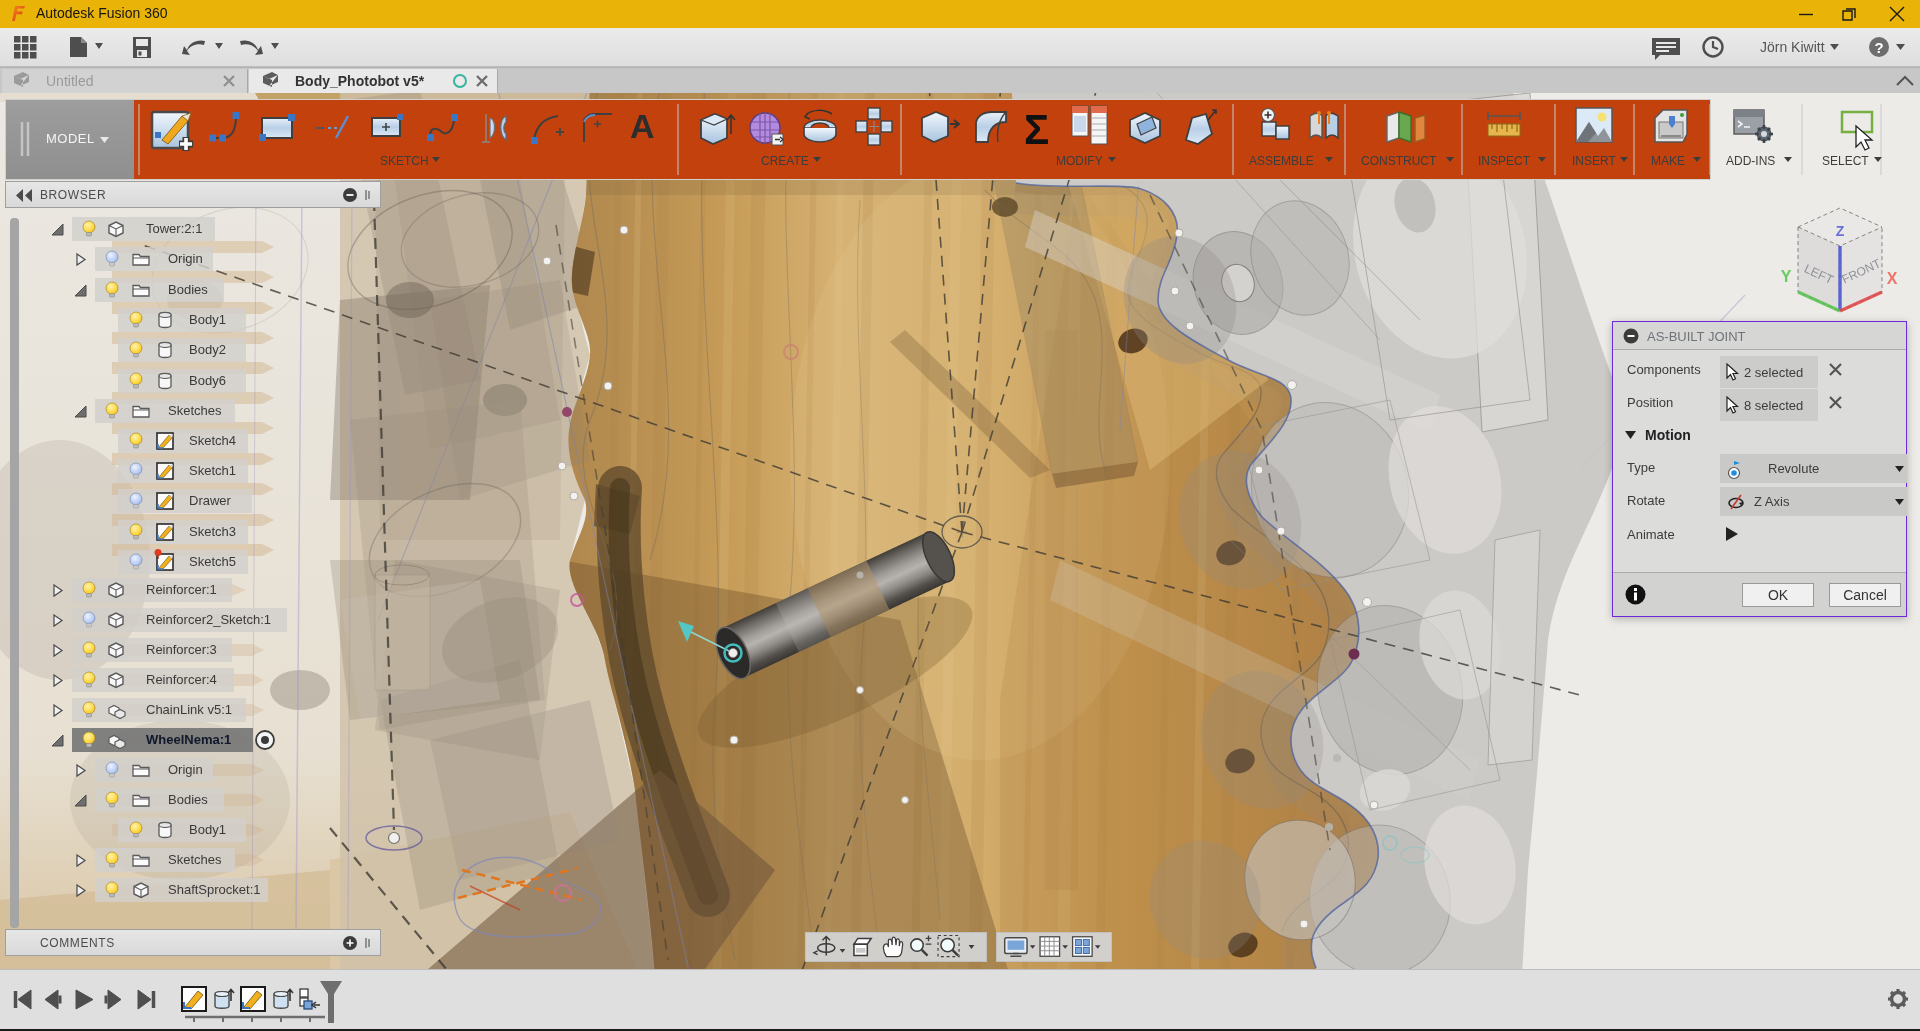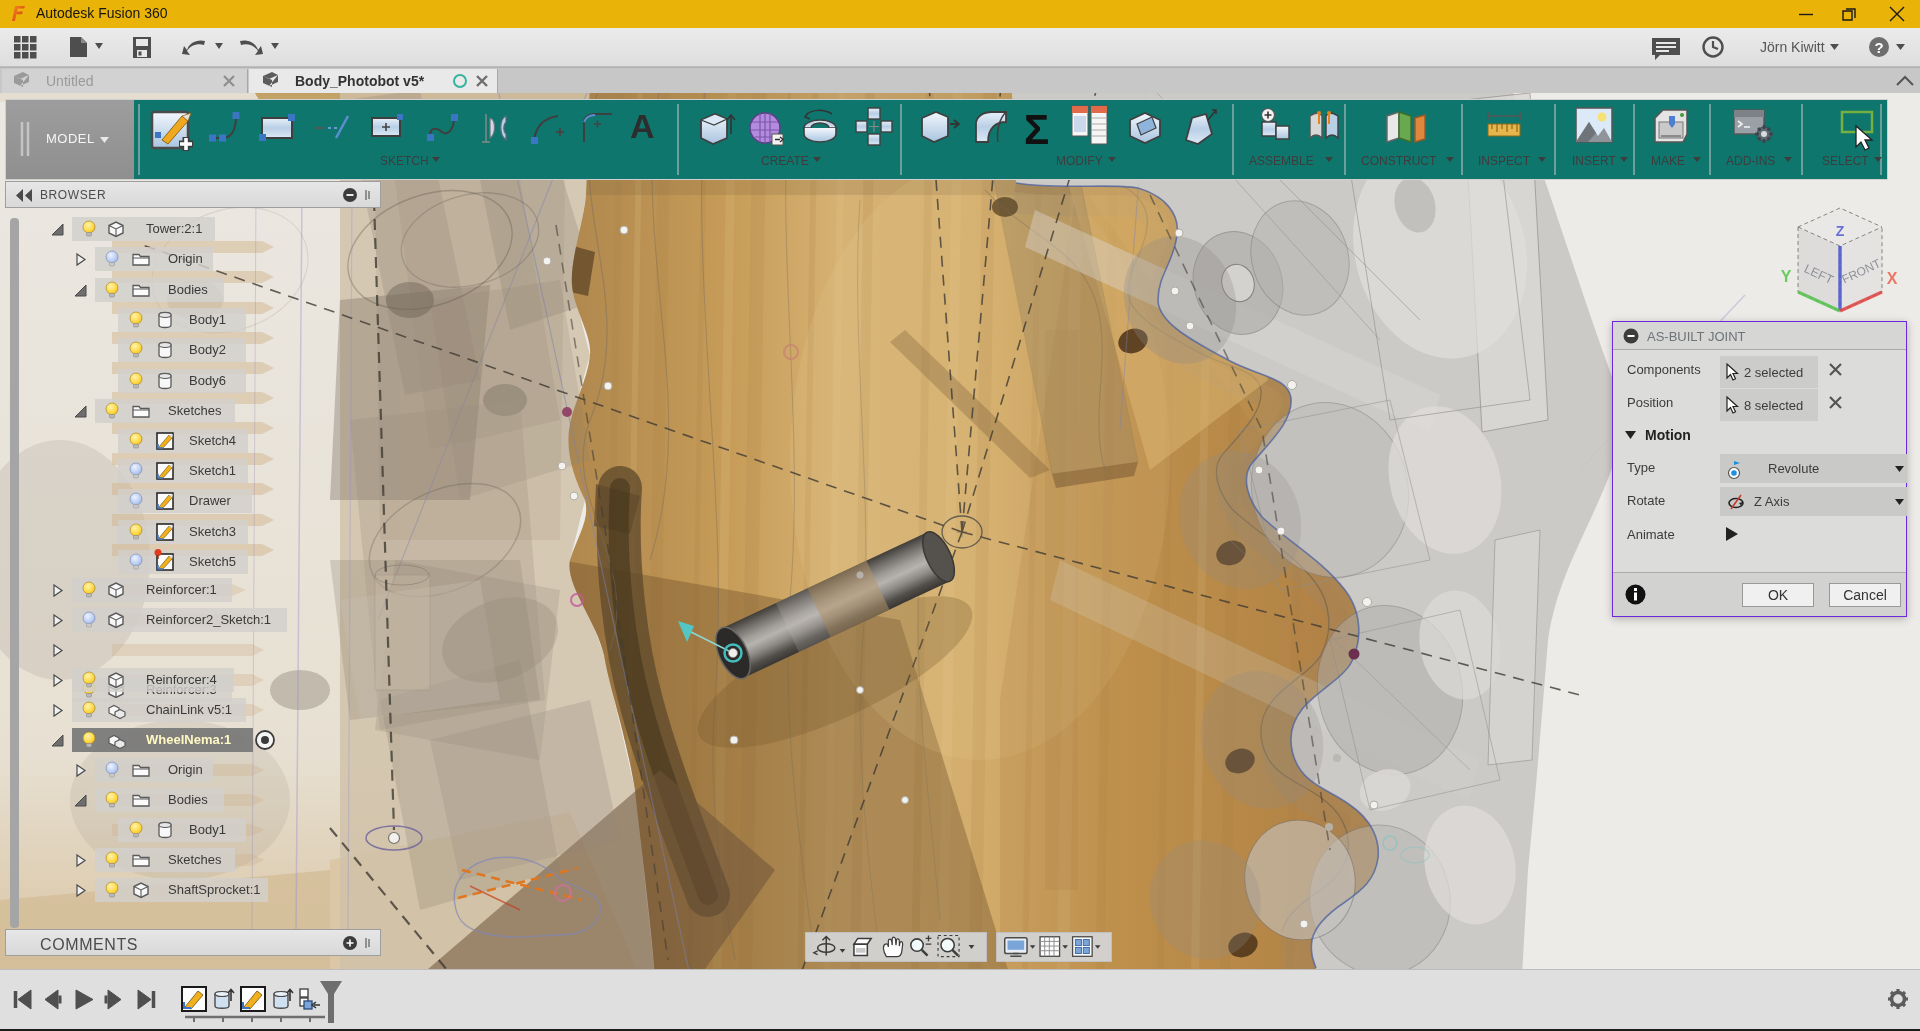--- a/index.html
+++ b/index.html
@@ -20,38 +20,38 @@
 #tabbar { position:absolute; left:0; top:67px; width:1920px; height:26px; background:#c7c7c7; border-top:1px solid #b2b2b2; }
 .tab { position:absolute; top:1px; height:25px; font-size:13px; }
 .tab1 { left:2px; width:246px; background:#d2d2d2; border-right:1px solid #a8a8a8; }
 .tab2 { left:249px; width:249px; background:#e9e9e9; border-right:1px solid #a8a8a8; }
 
 
 #main { position:absolute; left:0; top:93px; width:1920px; height:876px; background:#ece9e5; overflow:hidden; }
 #scene { position:absolute; left:0; top:0; }
 
 
-#ribbon { position:absolute; left:5px; top:6px; width:1883px; height:81px; background:#0f766e; border:1px solid #d0d0d0; }
+#ribbon { position:absolute; left:5px; top:6px; width:1706px; height:81px; background:#c2410c; border:1px solid #d0d0d0; }
 #model { position:absolute; left:0; top:0; width:128px; height:79px; background:linear-gradient(#9d9d9d,#8f8f8f); color:#f5f5f5; }
 #model .txt { position:absolute; left:40px; top:31px; font-size:13px; letter-spacing:0.5px; }
 
 
 #browser { position:absolute; left:0; top:0; width:400px; height:876px; }
 #bheader { position:absolute; left:5px; top:88px; width:376px; height:27px; background:linear-gradient(#e6e6e6,#d9d9d9); border:1px solid #9e9e9e; }
 #bheader .t { position:absolute; left:34px; top:6px; font-size:12px; color:#4c4c4c; letter-spacing:0.6px; }
 #bscroll { position:absolute; left:10px; top:125px; width:9px; height:710px; background:#a5a5a5; border-radius:4px; }
 .trow { position:absolute; height:24px; display:flex; align-items:center; background:rgba(210,208,204,0.82); }
 .trow .lbl { font-size:13px; color:#3a3a3a; white-space:nowrap; }
 .trow.sel { background:rgba(122,122,122,0.95); }
-.trow.sel .lbl { color:#fef9c3; font-weight:bold; }
+.trow.sel .lbl { color:#0f172a; font-weight:bold; }
 .tri { position:absolute; }
 
 
 #comments { position:absolute; left:5px; top:836px; width:376px; height:27px; background:linear-gradient(#e6e6e6,#d9d9d9); border:1px solid #9e9e9e; }
-#comments .t { position:absolute; left:34px; top:6px; font-size:16px; color:#4c4c4c; letter-spacing:0.6px; }
+#comments .t { position:absolute; left:34px; top:6px; font-size:12px; color:#4c4c4c; letter-spacing:0.6px; }
 
 
 #navbar { position:absolute; left:805px; top:839px; height:30px; display:flex; }
 .navgrp { background:rgba(211,211,211,0.95); border:1px solid #c0c0c0; height:30px; display:flex; align-items:center; padding:0 4px; }
 
 
 #dialog { position:absolute; left:1612px; top:228px; width:295px; height:296px; background:#dcdcdb; border:1px solid #6d28d9; box-shadow:0 2px 8px rgba(0,0,0,0.25); font-size:13px; color:#3c3c3c; }
 #dhead { position:absolute; left:0; top:0; width:100%; height:28px; background:#d6d6d5; border-bottom:1px solid #ababab; }
 #dhead .t { position:absolute; left:34px; top:7px; color:#6e7377; font-size:13px; }
 .drow { position:absolute; left:0; width:100%; height:28px; }
@@ -875,21 +875,21 @@
             <use href="#i-bulbb"></use>
           </svg>
           <svg style="position:absolute;left:34px;top:2px" width="20" height="20">
             <use href="#i-box"></use>
           </svg>
           <div class="lbl" style="position:absolute;left:74px;top:4px">Reinforcer2_Sketch:1</div>
         </div>
 <svg class="tri" style="left:50px;top:520px" width="15" height="15">
           <path d="M4 2 L12 7.5 L4 13 Z" fill="#f0f0f0" stroke="#4a4a4a" stroke-width="1.2"></path>
         </svg>
-<div class="trow" style="left:72px;top:545px;width:160px;margin-top:40px;">
+<div class="trow" style="left:72px;top:545px;width:160px;">
           <svg style="position:absolute;left:9px;top:3px" width="16" height="18">
             <use href="#i-bulby"></use>
           </svg>
           <svg style="position:absolute;left:34px;top:2px" width="20" height="20">
             <use href="#i-box"></use>
           </svg>
           <div class="lbl" style="position:absolute;left:74px;top:4px">Reinforcer:3</div>
         </div>
 <svg class="tri" style="left:50px;top:550px" width="15" height="15">
           <path d="M4 2 L12 7.5 L4 13 Z" fill="#f0f0f0" stroke="#4a4a4a" stroke-width="1.2"></path>

